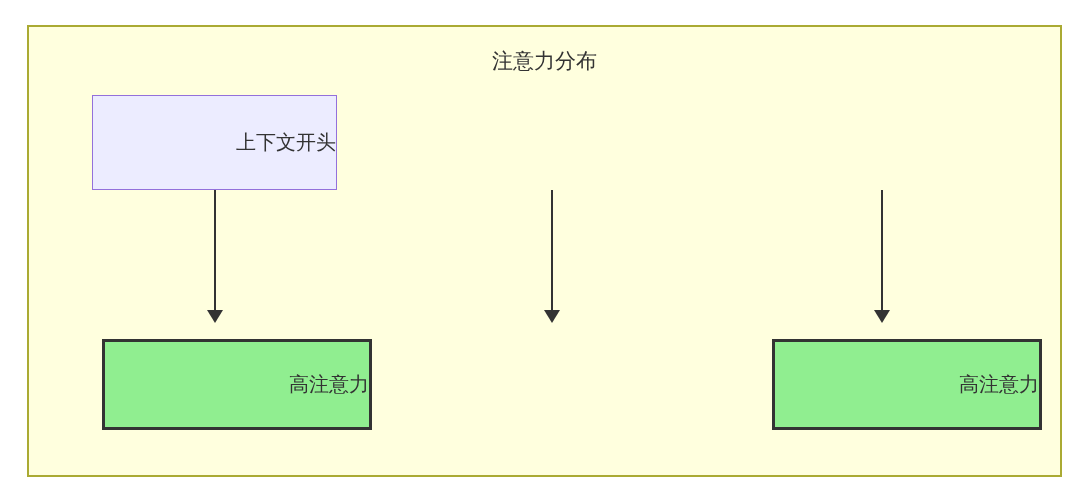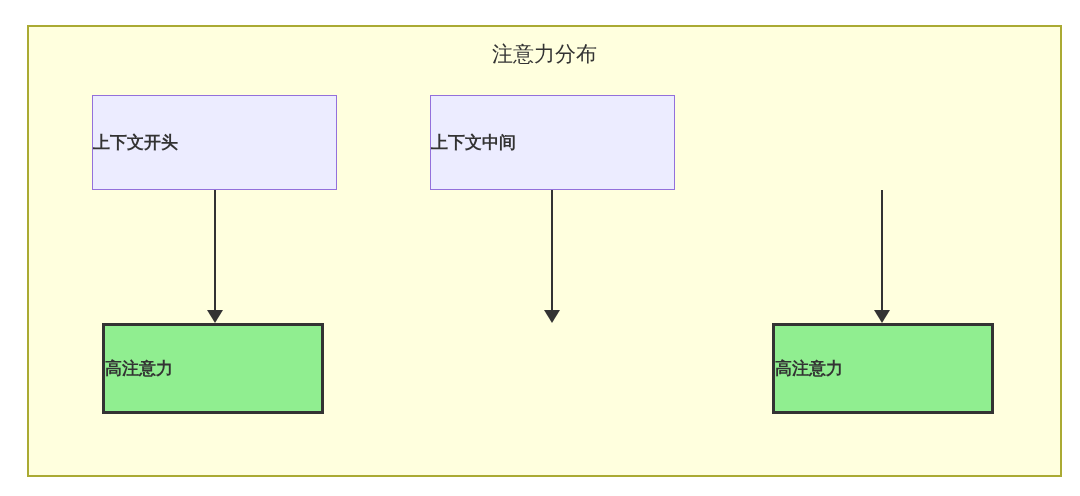--- a/index.html
+++ b/index.html
@@ -22,48 +22,47 @@
     left: 27px;
     top: 25px;
     width: 1035px;
     height: 452px;
     background: #FFFFDE;
     border: 2px solid #AAAA33;
     box-sizing: border-box;
   }
   .diagram-title {
     position: absolute;
-    top: 13px;
+    top: 20px;
     left: 0;
     width: 100%;
     text-align: center;
     font-size: 21px;
     color: #333333;
   }
   .node {
     position: absolute;
     box-sizing: border-box;
     display: flex;
     align-items: center;
-    justify-content: flex-start;
-    font-size: 17px;
+    justify-content: flex-end;
+    font-size: 20px;
     color: #333333;
     text-align: center;
-    font-weight: bold;
   }
   .node.top-node {
     top: 68px;
     width: 245px;
     height: 95px;
     border: 1.5px solid #9370DB;
     background: #ECECFF;
   }
   .node.bottom-node {
-    top: 296px;
-    width: 222px;
+    top: 312px;
+    width: 270px;
     height: 91px;
     border: 3px solid #333333;
   }
   .top-node.col-0 { left: 63px; }
   .top-node.col-1 { left: 401px; }
   .top-node.col-2 { left: 731px; }
   .bottom-node.col-0 { left: 73px; }
   .bottom-node.col-1 { left: 410px; }
   .bottom-node.col-2 { left: 743px; }
   .arrow {
@@ -103,23 +102,20 @@
       <span>上下文开头</span>
     </div>
     <div class="arrow col-0">
       <div class="shaft"></div>
       <div class="head"></div>
     </div>
     <div class="node bottom-node col-0" style="background-color: rgb(144, 238, 144); border-color: rgb(51, 51, 51);">
       <span>高注意力</span>
     </div>
 
-    <div class="node top-node col-1" style="background-color: rgb(236, 236, 255); border-color: rgb(147, 112, 219);">
-      <span>上下文中间</span>
-    </div>
     <div class="arrow col-1">
       <div class="shaft"></div>
       <div class="head"></div>
     </div>
 
     <div class="arrow col-2">
       <div class="shaft"></div>
       <div class="head"></div>
     </div>
     <div class="node bottom-node col-2" style="background-color: rgb(144, 238, 144); border-color: rgb(51, 51, 51);">

